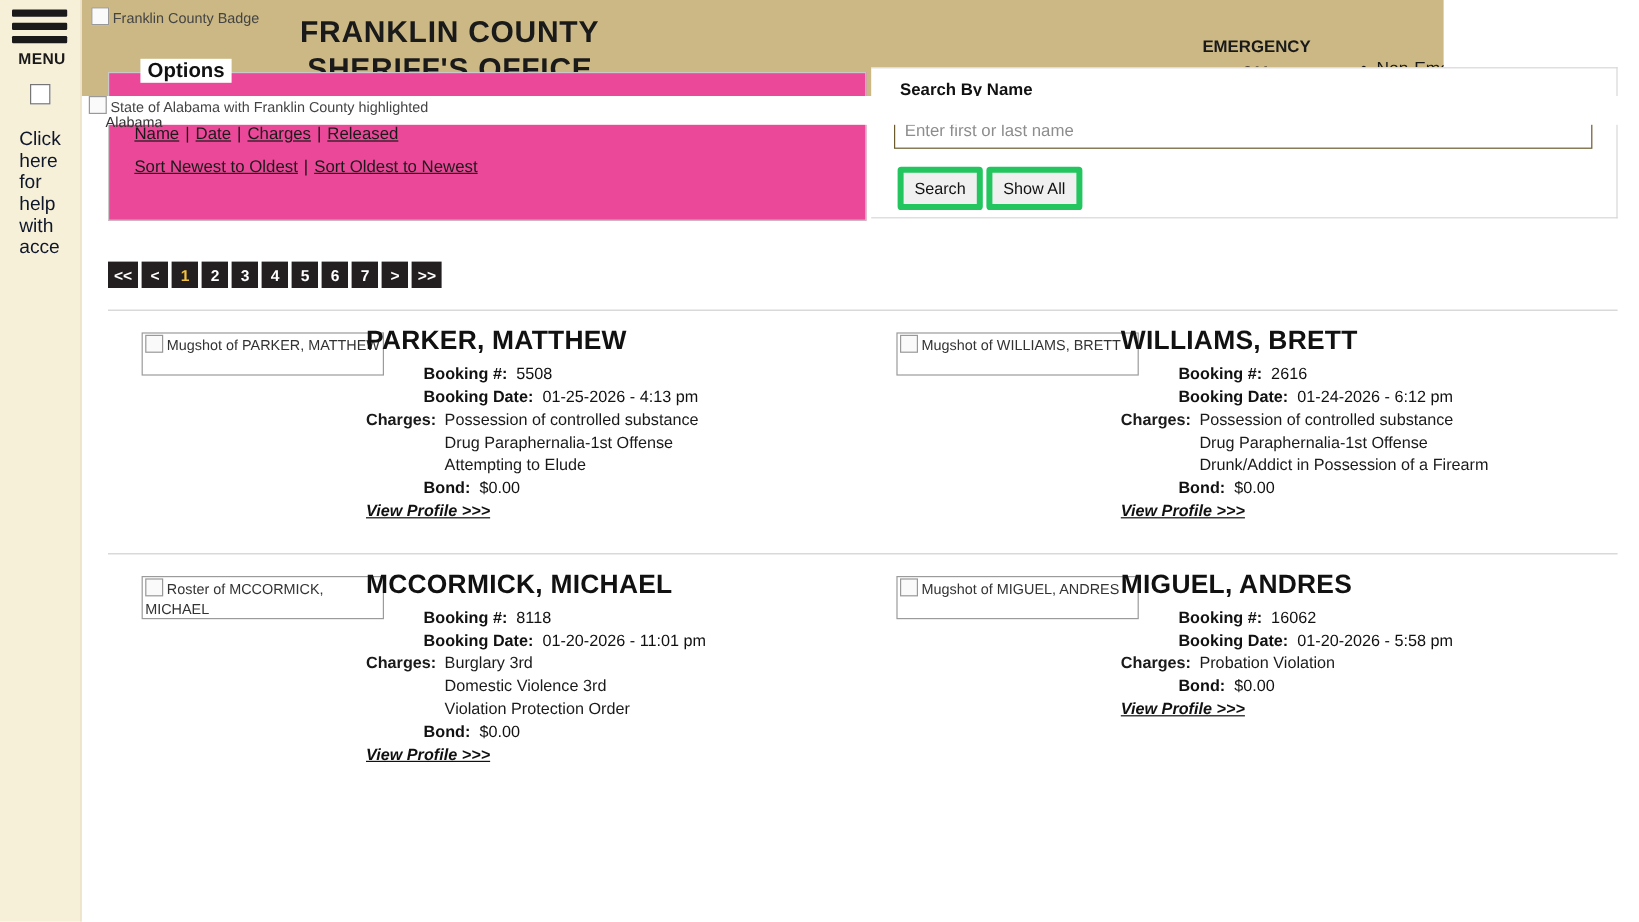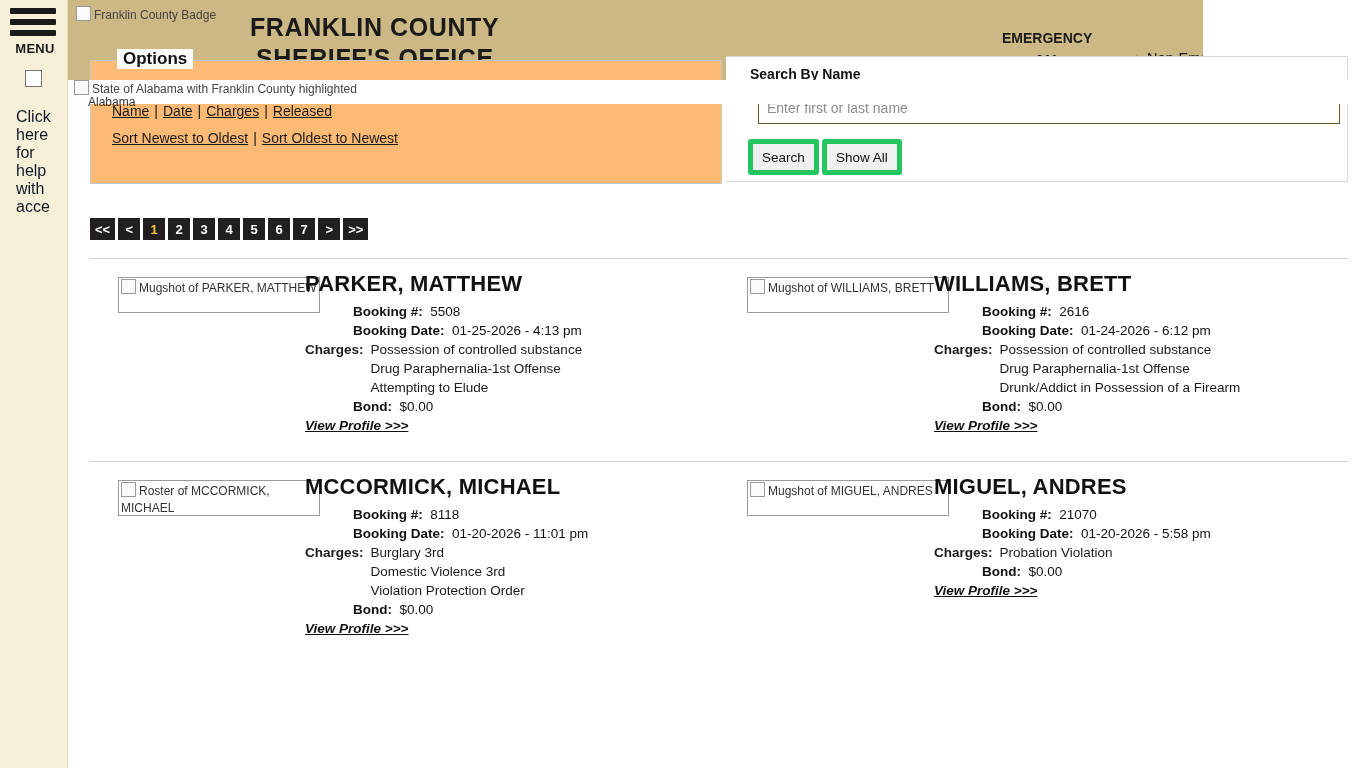--- a/index.html
+++ b/index.html
@@ -144,21 +144,21 @@
     font-weight: bold;
     color: #111;
     margin: 14px 0 16px 0;
   }
 
   
   #options-box {
     position: absolute; top: 60px; left: 90px;
     width: 632px; height: 124px;
     border: 1px solid #c9c9c9;
-    background: #fdba74;
+    background: #ec4899;
   }
   #options-legend {
     position: absolute; top: -12px; left: 26px;
     background: #fff;
     padding: 0 6px;
     font-size: 17px;
     font-weight: bold;
     color: #111;
   }
   .option-row {
@@ -184,21 +184,21 @@
     border-left: none;
     background: #fff;
   }
   #search-label {
     position: absolute; top: 9px; left: 24px;
     font-size: 14px;
     font-weight: bold;
     color: #111;
   }
   #search-input {
-    position: absolute; top: 35px; left: 32px;
+    position: absolute; top: 35px; left: 19px;
     width: 582px; height: 32px;
     border: 1px solid #6b5a2e;
     padding: 4px 8px;
     font-size: 14px;
     color: #333;
     background: #fff;
   }
   #search-input::placeholder { color: #8d8d8d; }
   .btn {
     position: absolute;
@@ -426,21 +426,21 @@
         </div>
         <div class="fld"><span class="lbl">Bond:</span>&nbsp; <span>$0.00</span></div>
         <a class="view-profile" href="#">View Profile &gt;&gt;&gt;</a>
       </div>
     </div>
 
     <div class="inmate">
       <div class="mugshot">Mugshot of MIGUEL, ANDRES</div>
       <div class="inmate-body">
         <div class="inmate-name">MIGUEL, ANDRES</div>
-        <div class="fld"><span class="lbl">Booking #:</span>&nbsp; <span>21070</span></div>
+        <div class="fld"><span class="lbl">Booking #:</span>&nbsp; <span>16062</span></div>
         <div class="fld"><span class="lbl">Booking Date:</span>&nbsp; <span>01-20-2026 - 5:58 pm</span></div>
         <div class="charges">
           <span class="lbl">Charges:</span>
           <ul>
             <li>Probation Violation</li>
           </ul>
         </div>
         <div class="fld"><span class="lbl">Bond:</span>&nbsp; <span>$0.00</span></div>
         <a class="view-profile" href="#">View Profile &gt;&gt;&gt;</a>
       </div>

